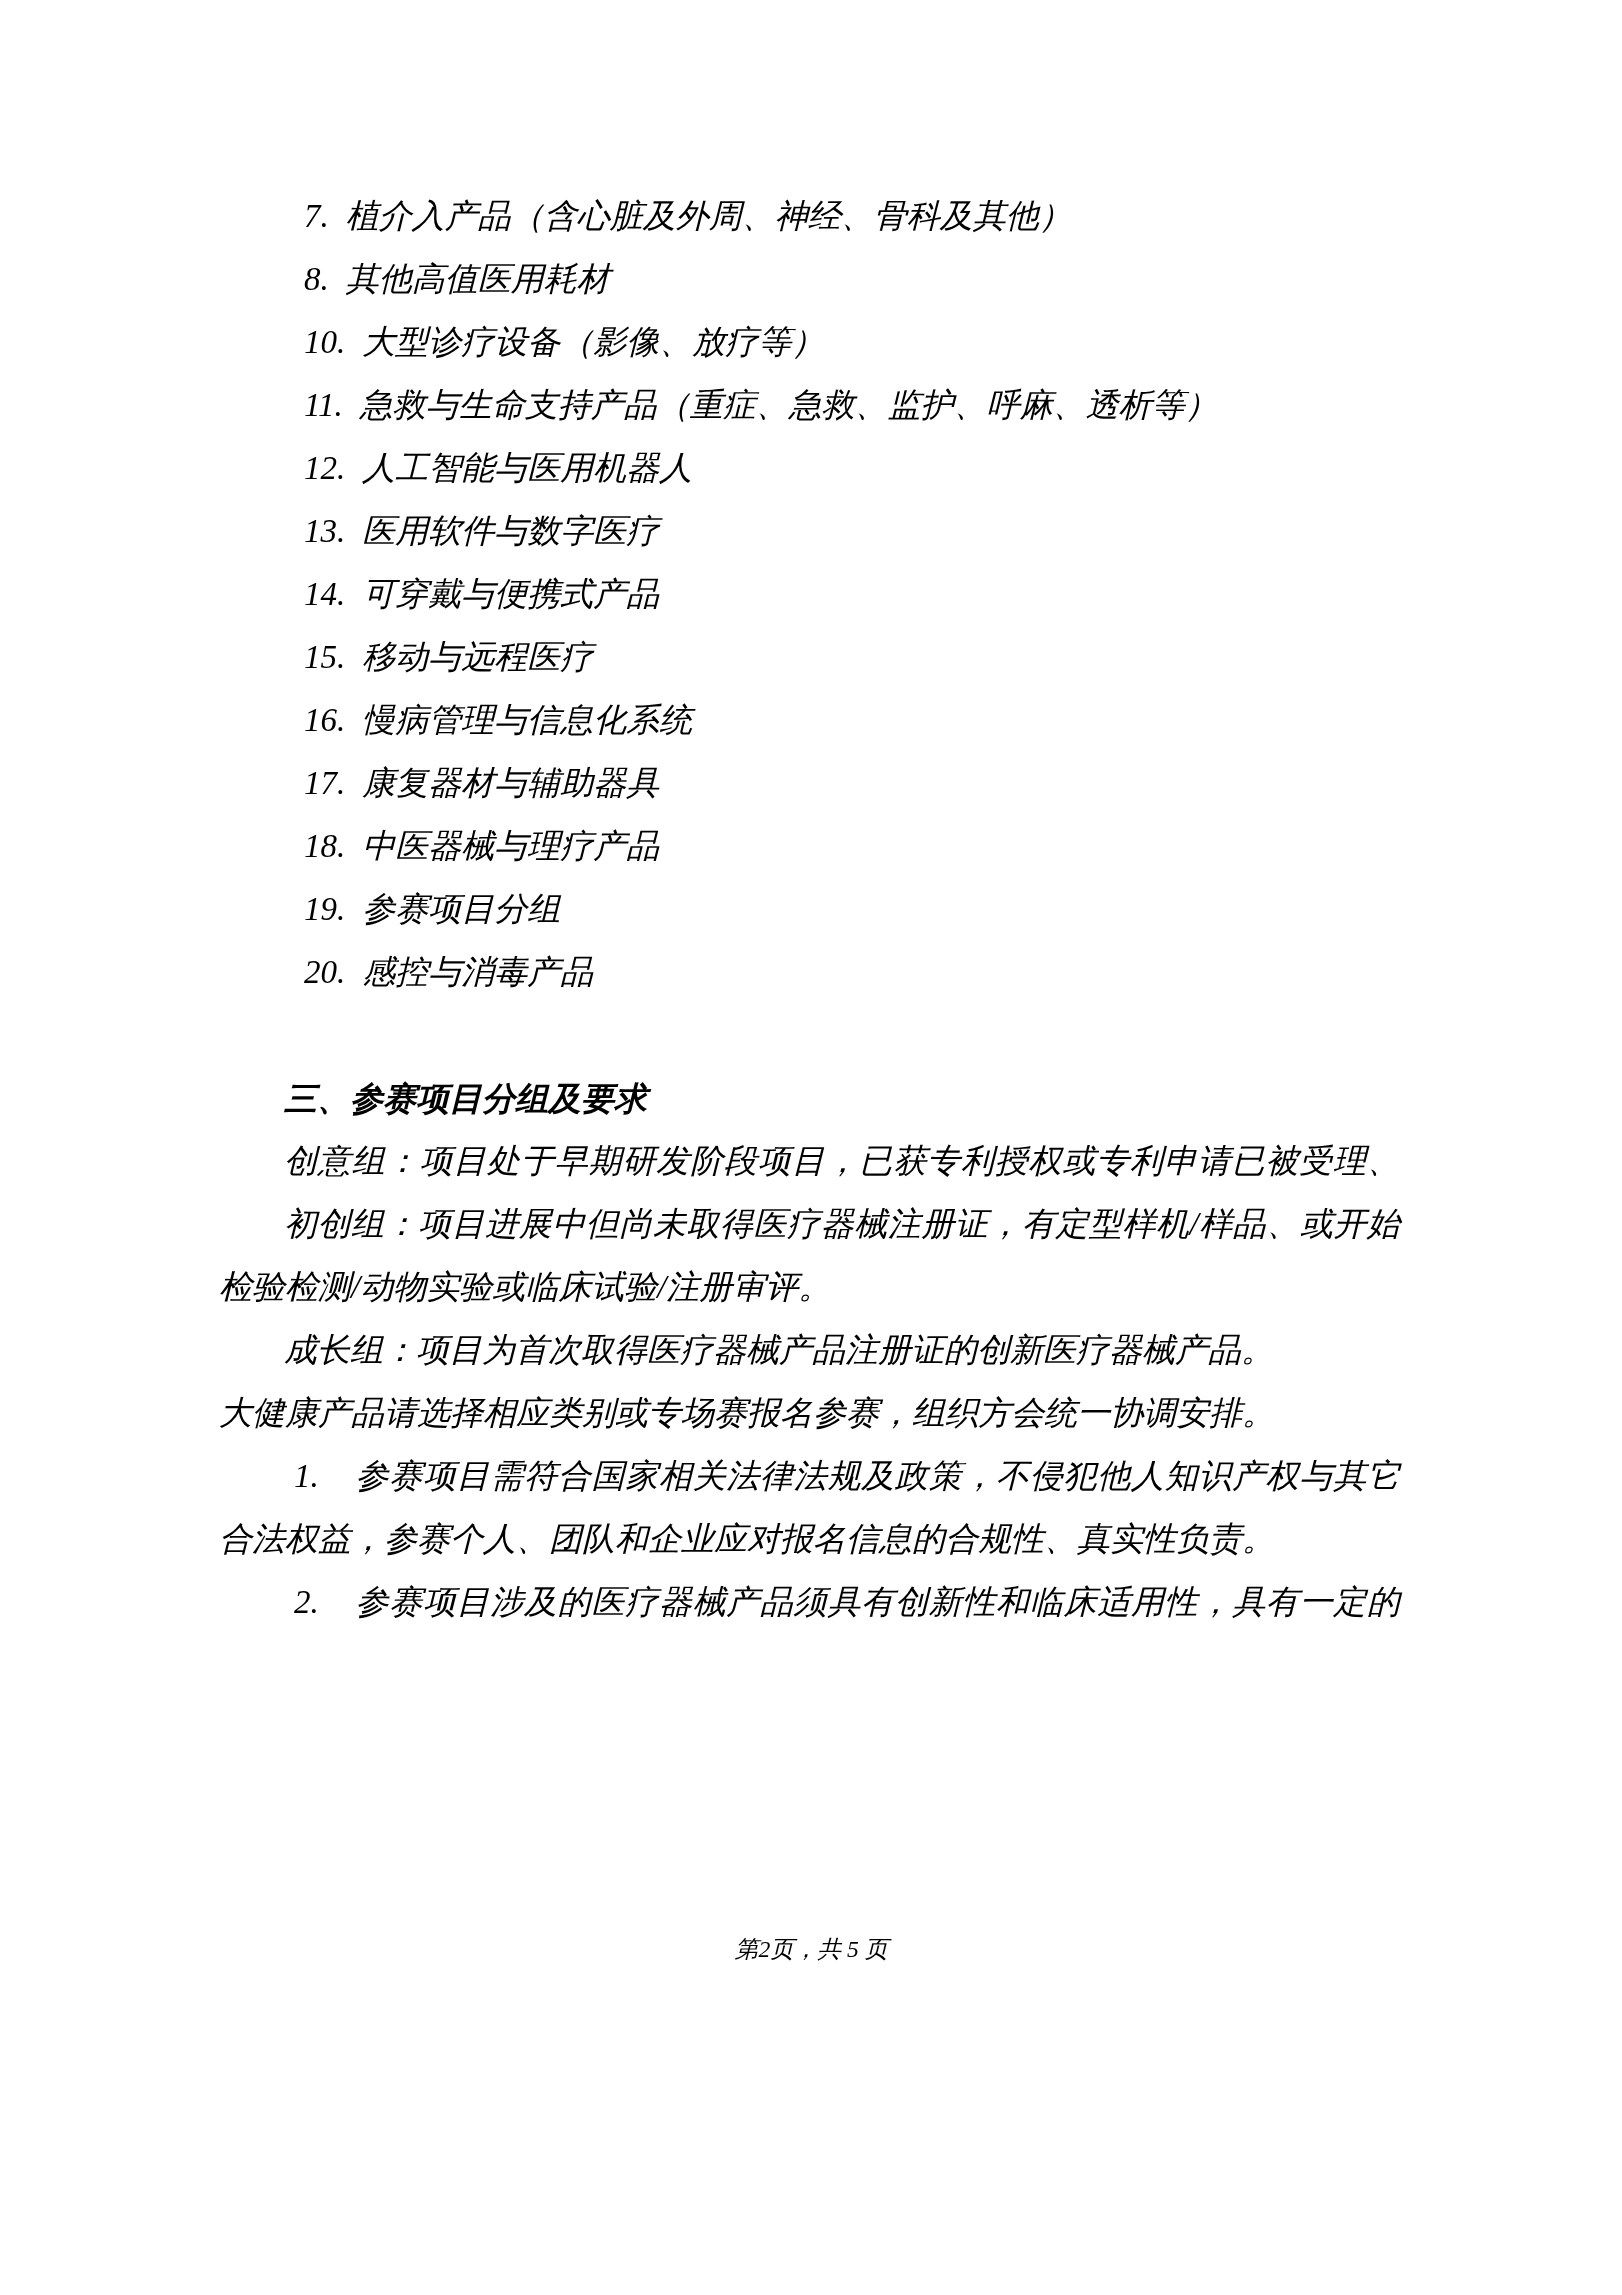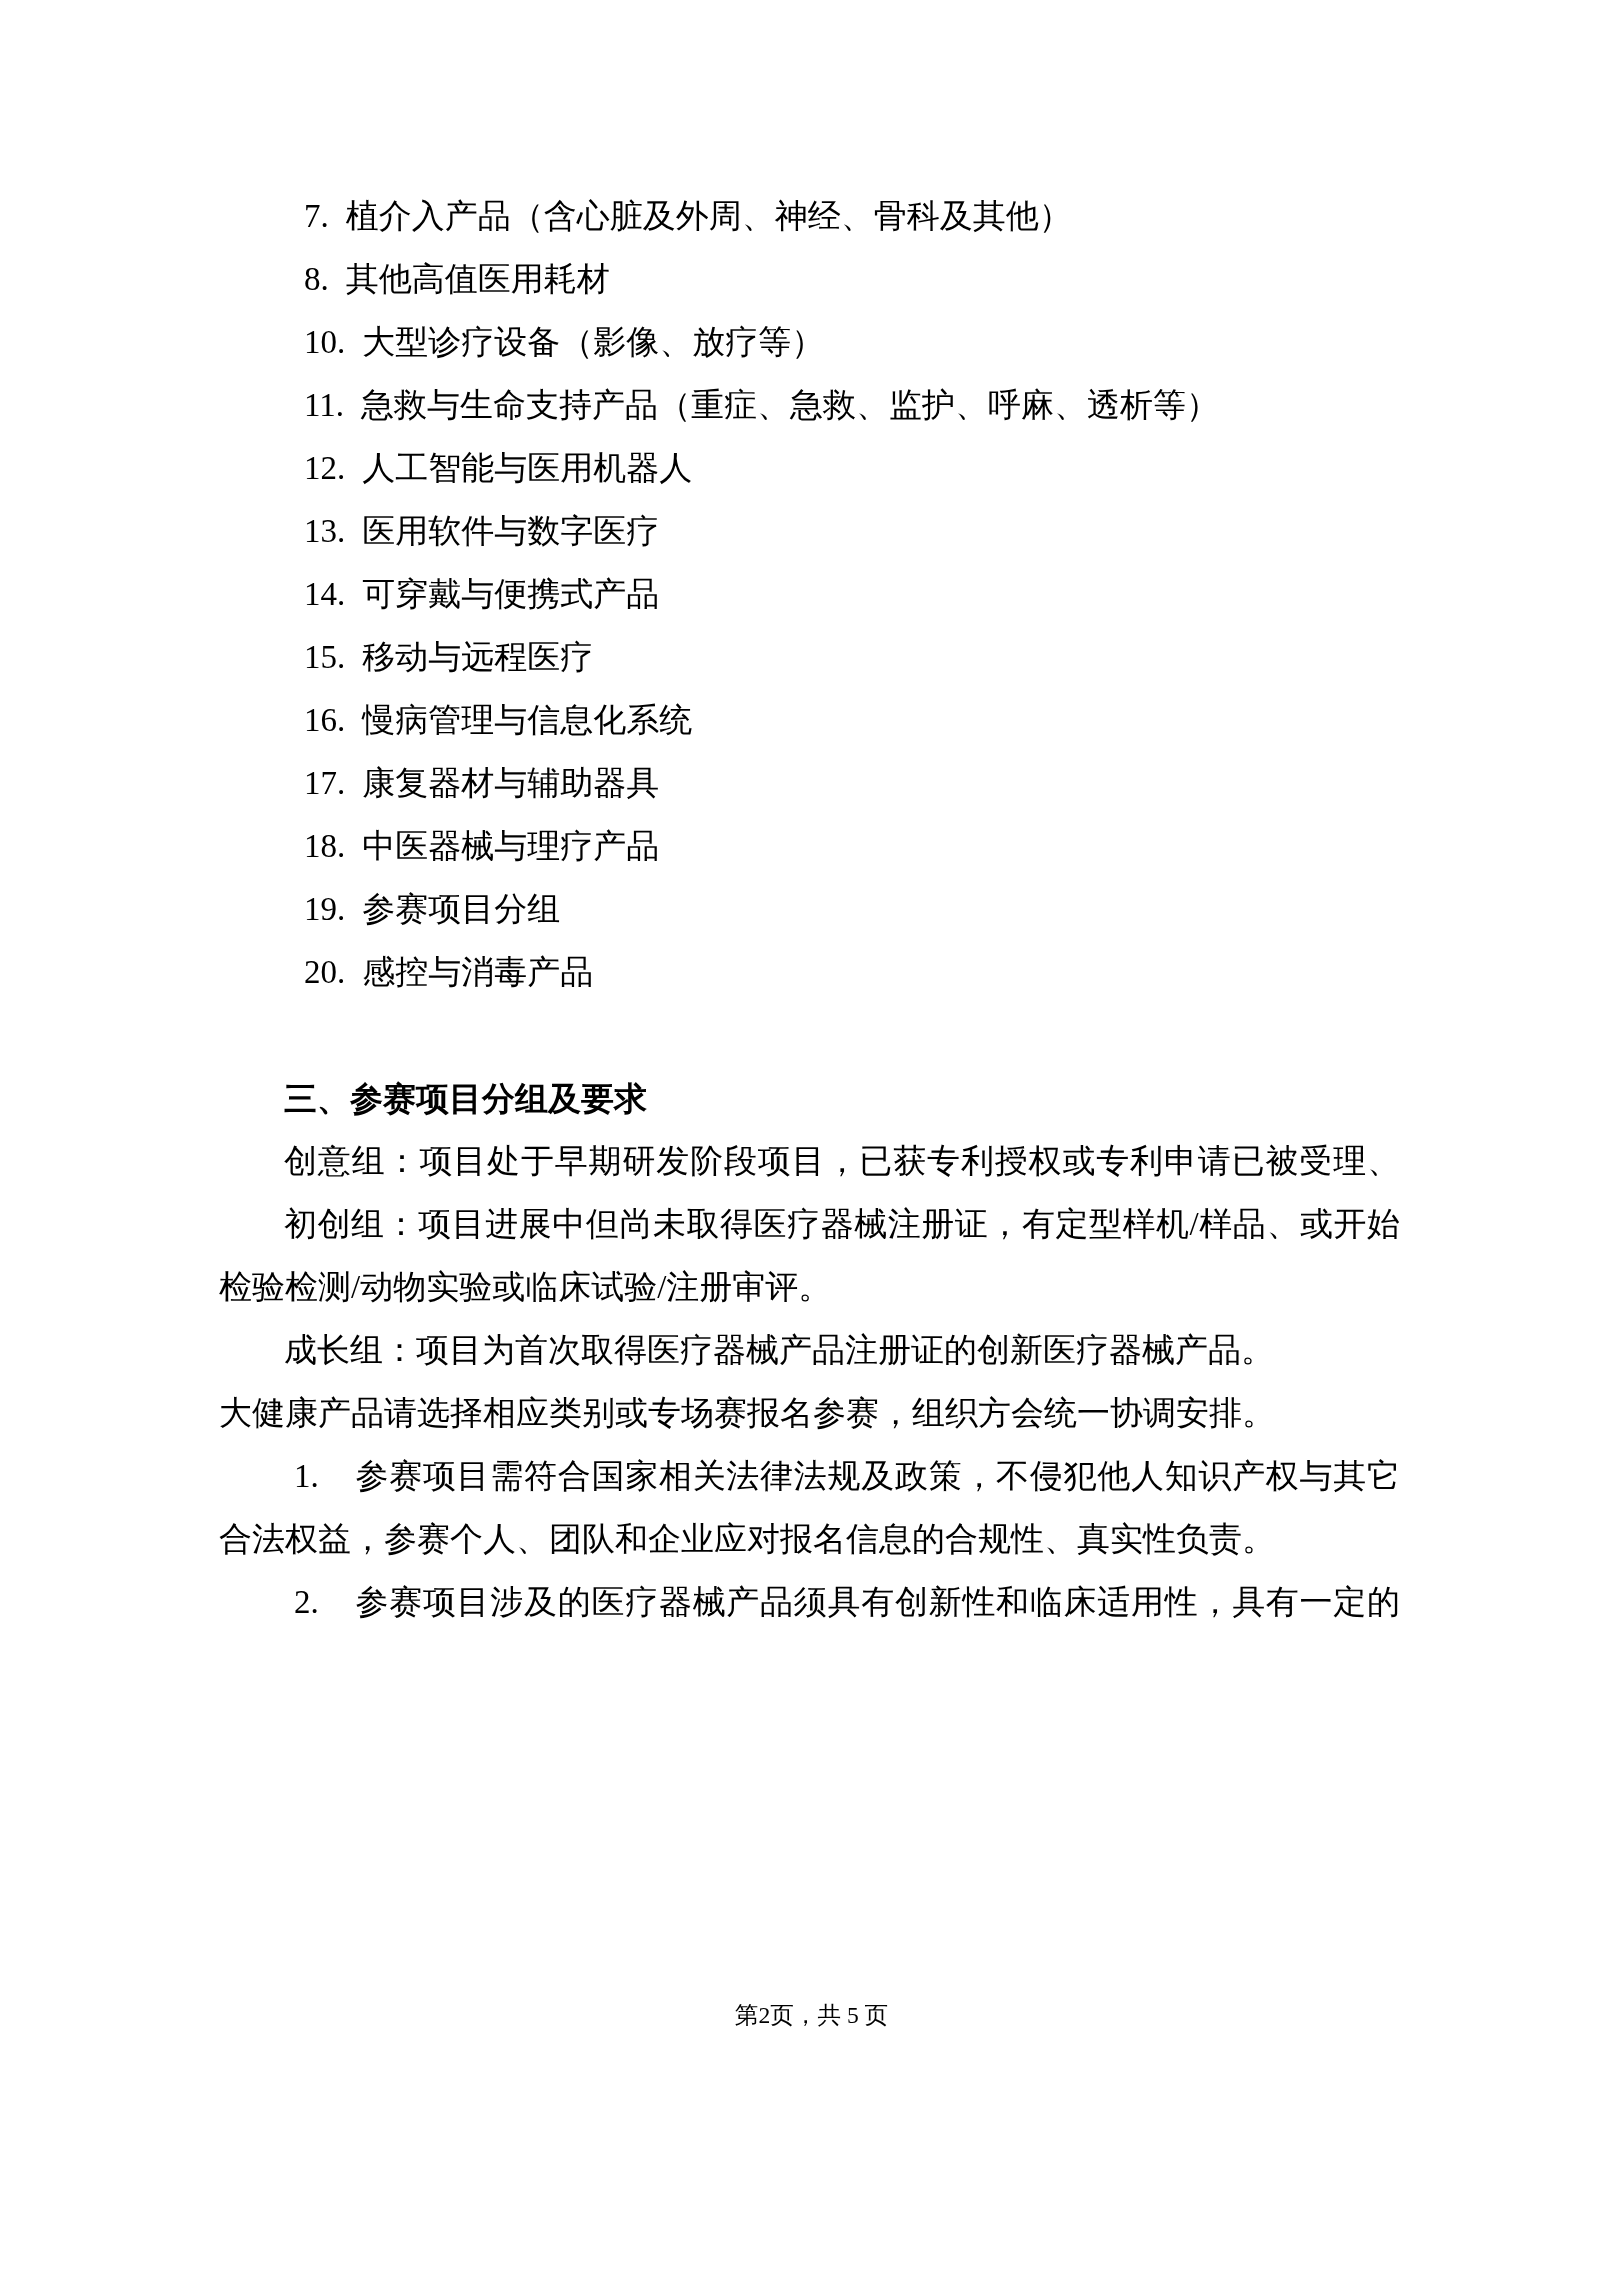--- a/index.html
+++ b/index.html
@@ -7,20 +7,21 @@
     padding: 0;
     background: #ffffff;
   }
   .page {
     position: relative;
     width: 1623px;
     height: 2295px;
     background: #ffffff;
     color: #000000;
     overflow: hidden;
+    font-style: italic;
   }
   .content {
     position: absolute;
     left: 219px;
     top: 185px;
     width: 1181px;
   }
   .line {
     height: 63px;
     line-height: 63px;
@@ -43,21 +44,21 @@
     text-justify: inter-character;
   }
   .heading {
     font-family: "Liberation Sans", "DejaVu Sans", sans-serif;
     font-weight: 700;
     padding-left: 65px;
   }
   .footer {
     position: absolute;
     left: 0;
-    top: 1984px;
+    top: 1918px;
     width: 100%;
     height: 63px;
     line-height: 63px;
     text-align: center;
     font-size: 23.6px;
     font-family: "Liberation Serif", "DejaVu Serif", serif;
     color: #000000;
   }
 </style>
 </head>

